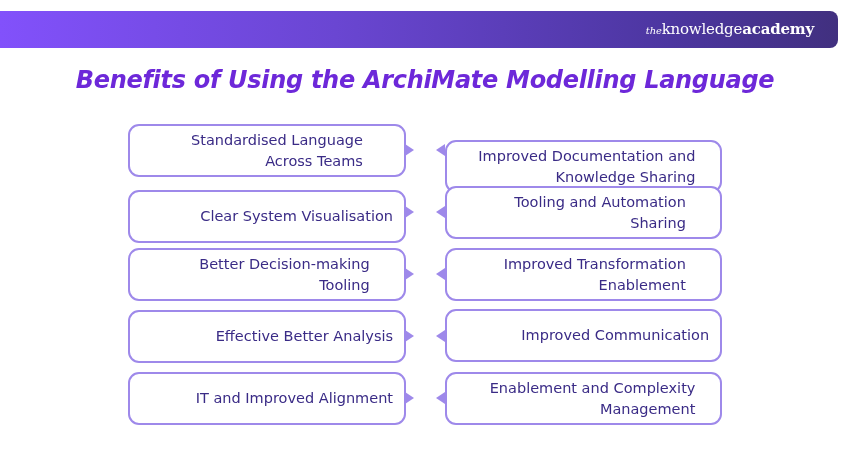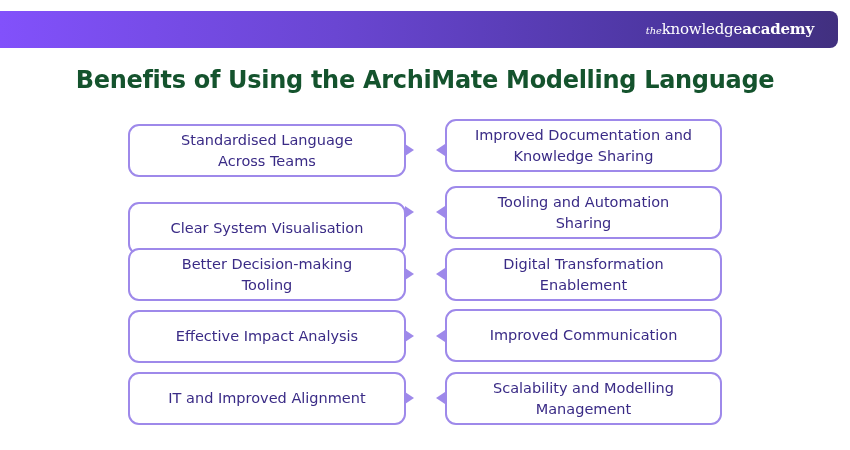--- a/index.html
+++ b/index.html
@@ -2,22 +2,22 @@
 <html><head>
 <meta charset="utf-8">
 <style>
   html,body{margin:0;padding:0;}
   body{width:850px;height:450px;background:#ffffff;position:relative;overflow:hidden;font-family:"DejaVu Sans","Liberation Sans",sans-serif;}
   .banner{position:absolute;left:0;top:11px;width:838px;height:37px;border-radius:0 8px 8px 0;
     background:linear-gradient(90deg,#8251fb 0%,#6a46d2 40%,#4c36a0 80%,#41307f 100%);}
   .logo{position:absolute;right:24px;top:9px;color:#ffffff;font-family:"DejaVu Serif","Liberation Serif",serif;font-size:15px;letter-spacing:-0.2px;}
   .logo .the{font-style:italic;font-size:10px;}
   .logo .ac{font-weight:bold;}
-  .title{position:absolute;left:0;top:66px;width:850px;text-align:center;color:#14532d;font-weight:bold;font-size:24px;letter-spacing:-0.3px;}
-  .box{position:absolute;height:49px;border:2px solid #9e89ea;border-radius:11px;background:#fff;display:flex;align-items:center;justify-content:center;text-align:center;
+  .title{position:absolute;left:0;top:66px;width:850px;text-align:center;color:#6d28d9;font-weight:bold;font-size:24px;letter-spacing:-0.3px;font-style:italic;}
+  .box{position:absolute;height:49px;border:2px solid #9e89ea;border-radius:11px;background:#fff;display:flex;align-items:center;justify-content:center;text-align:right;
     color:#3a2b86;font-size:14.5px;line-height:21px;box-sizing:content-box;}
   .box span{display:block;width:92%;}
   .left{left:128px;width:274px;}
   .right{left:445px;width:273px;}
   .arr-r{position:absolute;width:0;height:0;border-top:6px solid transparent;border-bottom:6px solid transparent;border-left:9px solid #9e89ea;}
   .arr-l{position:absolute;width:0;height:0;border-top:6px solid transparent;border-bottom:6px solid transparent;border-right:9px solid #9e89ea;}
 </style>
 </head>
 <body>
 
@@ -25,51 +25,51 @@
   <div class="logo"><span class="the">the</span><span>knowledge</span><span class="ac">academy</span></div>
 </div>
 
 <div class="title">Benefits of Using the ArchiMate Modelling Language</div>
 
 <div class="box left" style="top:124px">
     <span style="width:70%">Standardised Language Across Teams</span>
   </div>
 <div class="arr-r" style="left:405px;top:144px"></div>
 <div class="arr-l" style="left:436px;top:144px"></div>
-<div class="box right" style="top:119px">
+<div class="box right" style="top:140px">
     <span style="width:82%">Improved Documentation and Knowledge Sharing</span>
   </div>
 
-<div class="box left" style="top:202px">
+<div class="box left" style="top:190px">
     <span>Clear System Visualisation</span>
   </div>
 <div class="arr-r" style="left:405px;top:206px"></div>
 <div class="arr-l" style="left:436px;top:206px"></div>
 <div class="box right" style="top:186px">
     <span style="width:75%">Tooling and Automation Sharing</span>
   </div>
 
 <div class="box left" style="top:248px">
     <span style="width:75%">Better Decision-making Tooling</span>
   </div>
 <div class="arr-r" style="left:405px;top:268px"></div>
 <div class="arr-l" style="left:436px;top:268px"></div>
 <div class="box right" style="top:248px">
-    <span style="width:75%">Digital Transformation Enablement</span>
+    <span style="width:75%">Improved Transformation Enablement</span>
   </div>
 
 <div class="box left" style="top:310px">
-    <span>Effective Impact Analysis</span>
+    <span>Effective Better Analysis</span>
   </div>
 <div class="arr-r" style="left:405px;top:330px"></div>
 <div class="arr-l" style="left:436px;top:330px"></div>
 <div class="box right" style="top:309px">
     <span>Improved Communication</span>
   </div>
 
 <div class="box left" style="top:372px">
     <span>IT and Improved Alignment</span>
   </div>
 <div class="arr-r" style="left:405px;top:392px"></div>
 <div class="arr-l" style="left:436px;top:392px"></div>
 <div class="box right" style="top:372px">
-    <span style="width:82%">Scalability and Modelling Management</span>
+    <span style="width:82%">Enablement and Complexity Management</span>
   </div>
 
 </body></html>

